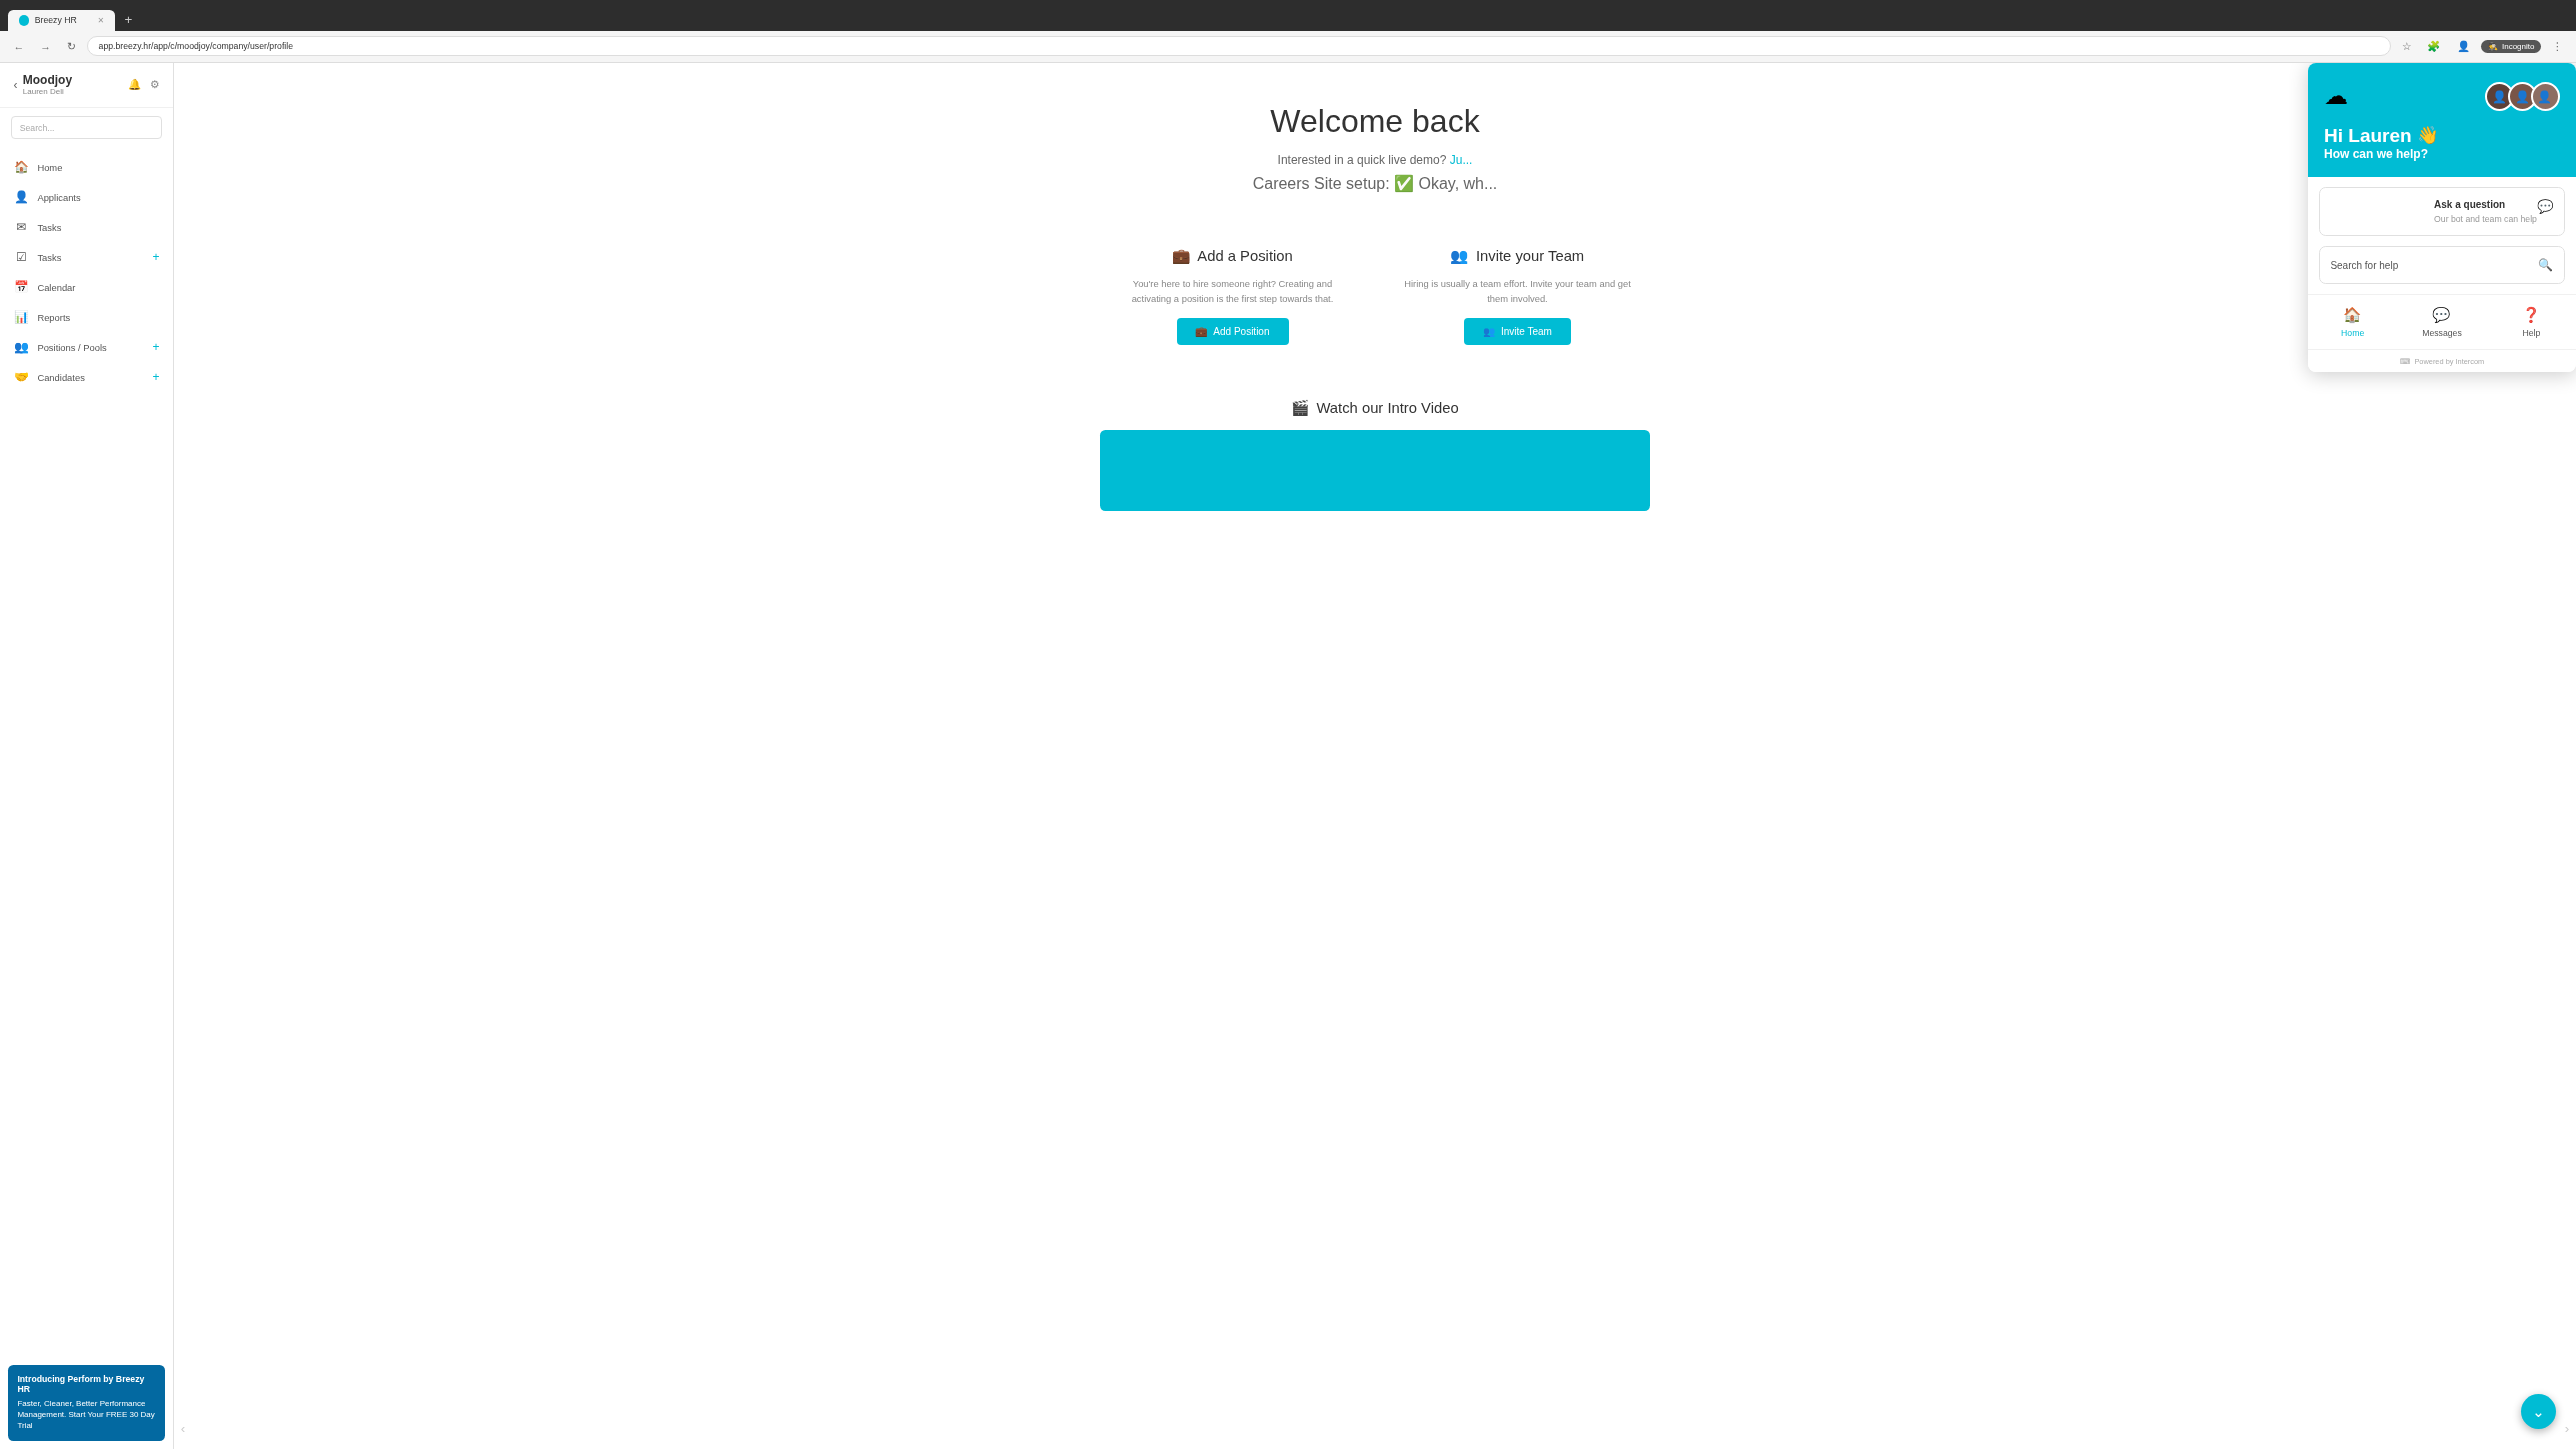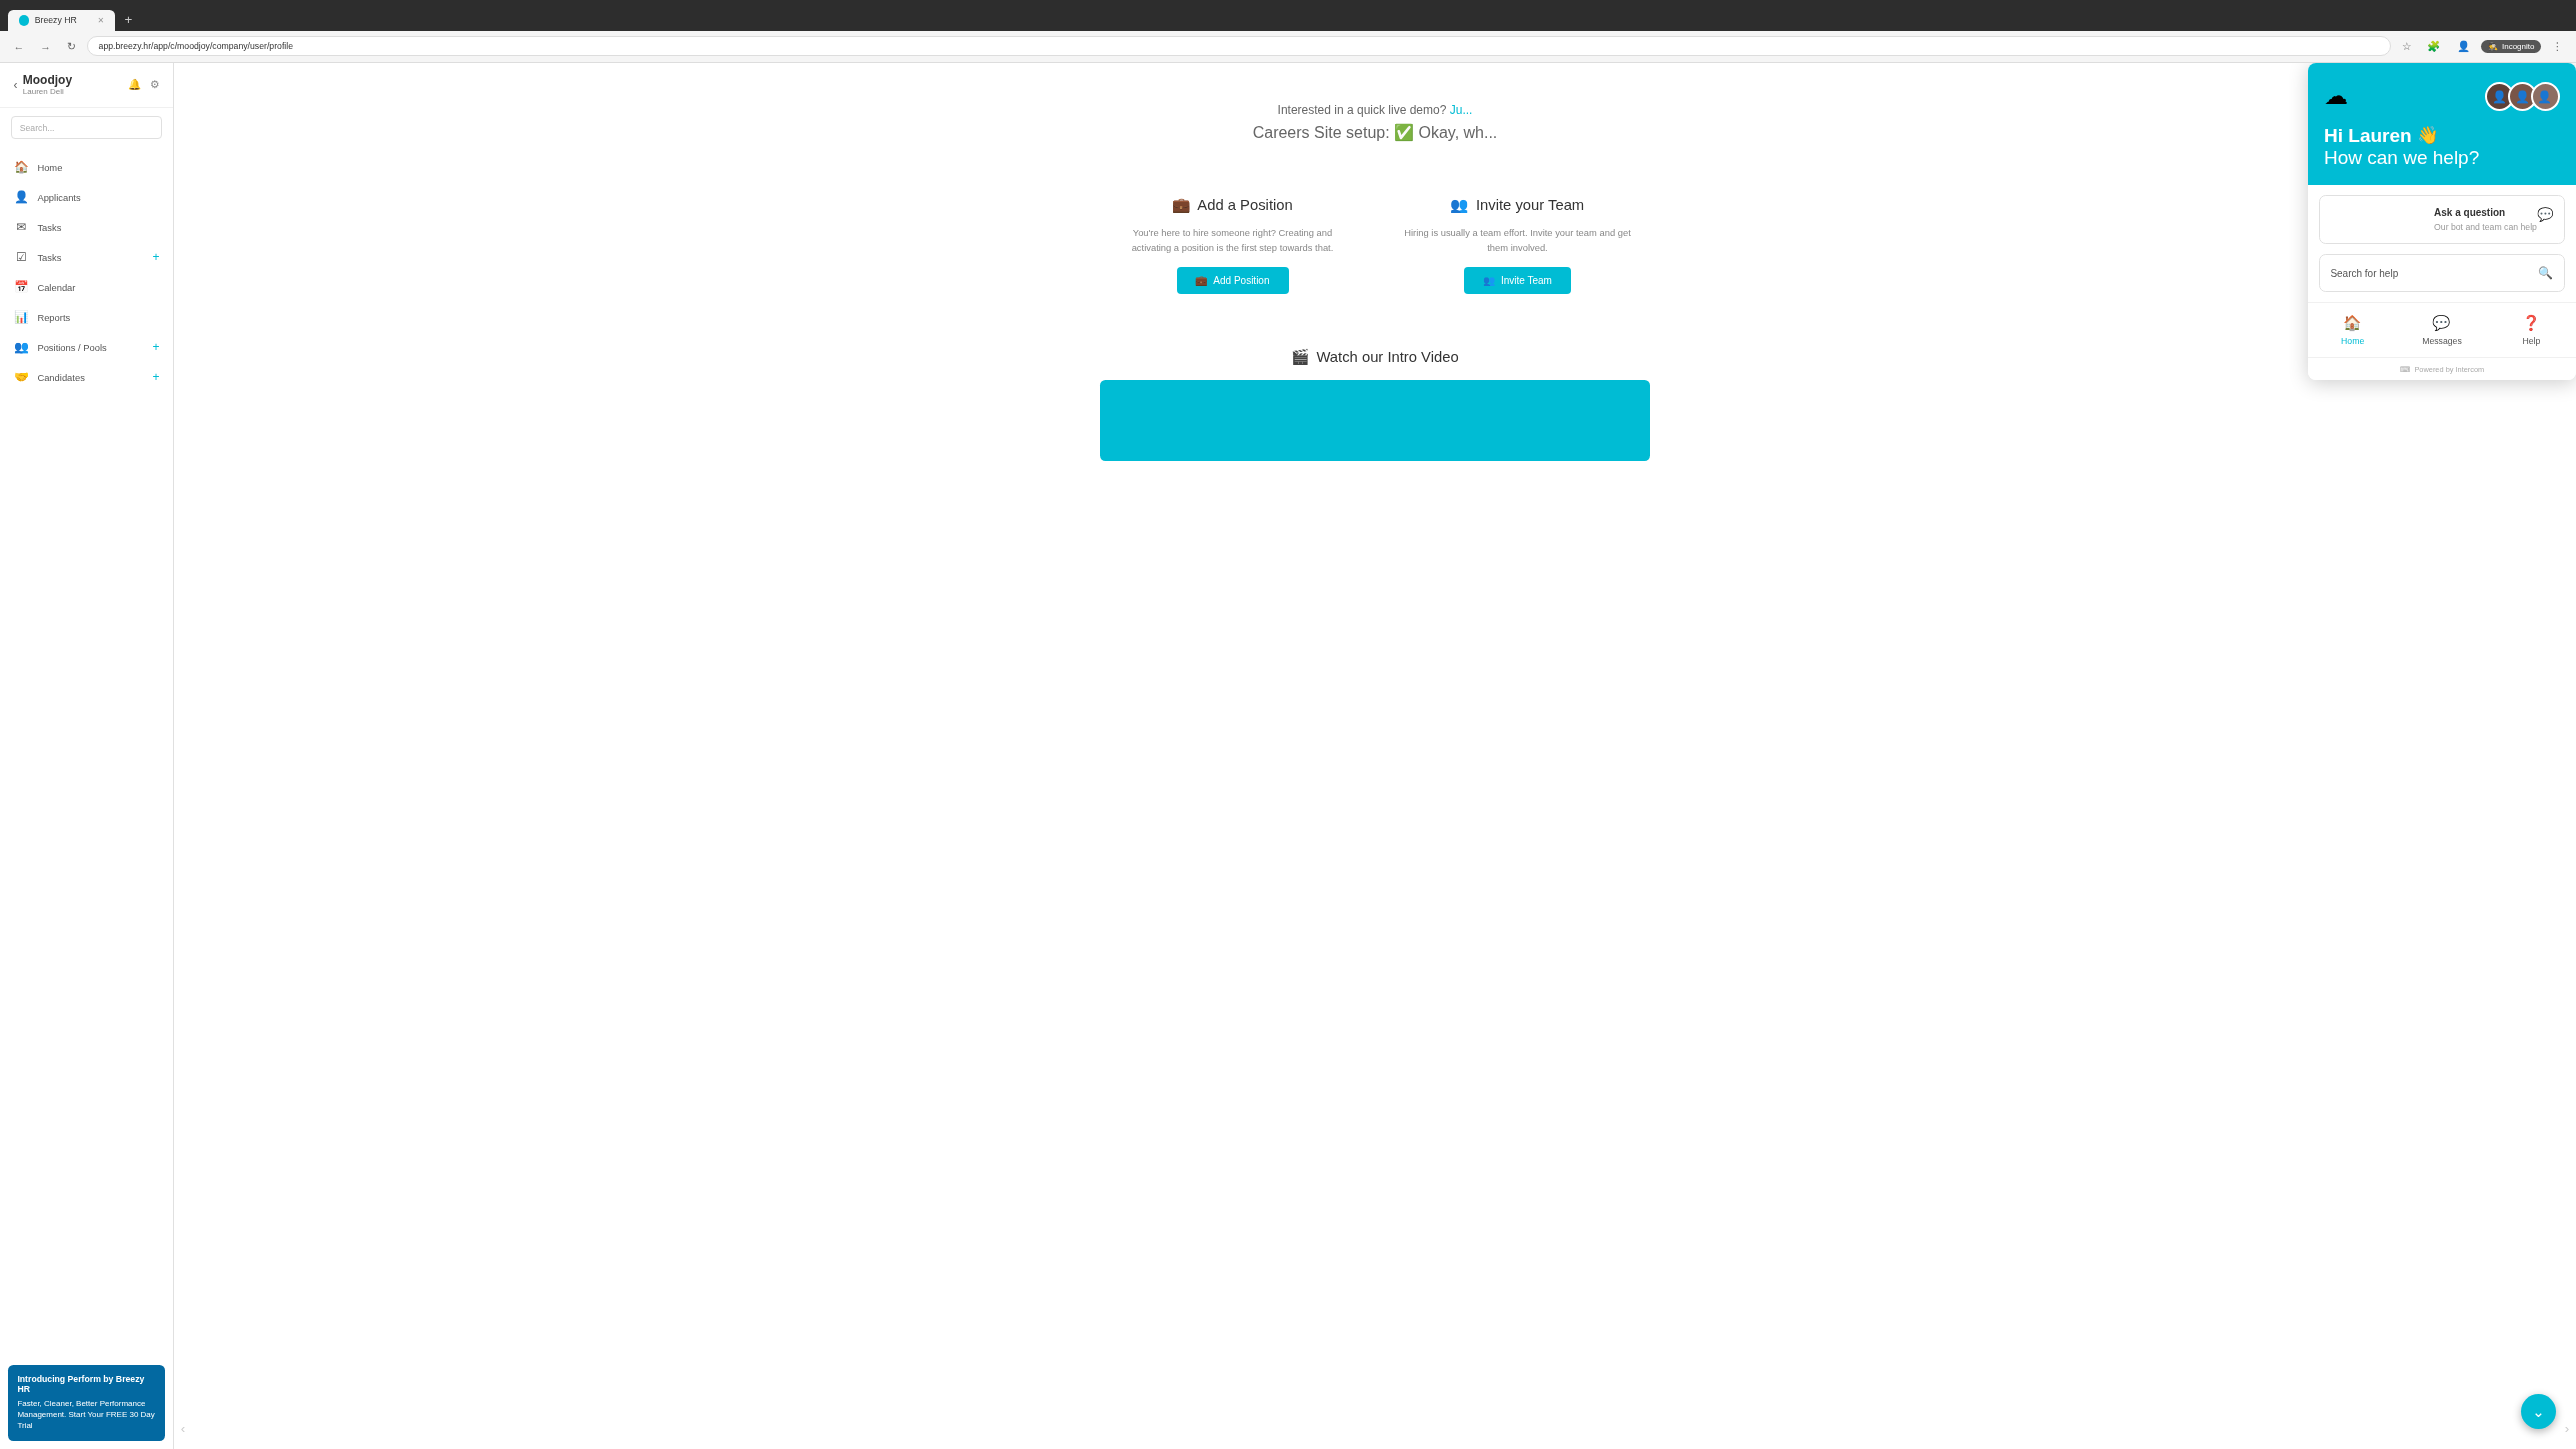--- a/index.html
+++ b/index.html
@@ -78,21 +78,21 @@
     .widget-header-top { display: flex; justify-content: space-between; align-items: flex-start; margin-bottom: 13.4px; }
     .widget-cloud { font-size: 24px; }
     .widget-avatars { display: flex; }
     .widget-avatar { width: 29.5px; height: 29.5px; border-radius: 50%; border: 2px solid white; margin-left: -6.7px; overflow: hidden; background: #888; display: flex; align-items: center; justify-content: center; font-size: 12px; }
     .widget-avatar:first-child { margin-left: 0; }
     .avatar-1 { background: #5d4037; }
     .avatar-2 { background: #795548; }
     .avatar-3 { background: #8d6e63; }
     .widget-greeting { color: white; }
     .widget-hi { font-size: 19px; font-weight: 700; display: flex; align-items: center; gap: 5.4px; }
-    .widget-help-text { font-size: 19px; font-weight: 400; }
+    .widget-help-text { font-size: 12px; font-weight: 700; }
     .wave-emoji { font-size: 17.4px; }
 
     .widget-body { background: white; }
     .ask-question-box { margin: 10.7px; border: 0.7px solid #e0e0e0; border-radius: 6.7px; padding: 10.7px; cursor: pointer; display: flex; justify-content: flex-end; align-items: flex-start; }
     .ask-title { font-size: 10px; font-weight: 600; color: #333; margin-bottom: 4px; }
     .ask-desc { font-size: 8.7px; color: #999; }
     .ask-icon { color: #00bcd4; font-size: 13.4px; }
 
     .search-help-box { margin: 0 10.7px 10.7px; border: 0.7px solid #e0e0e0; border-radius: 6.7px; padding: 10.7px; display: flex; justify-content: space-between; align-items: center; cursor: pointer; }
     .search-help-label { font-size: 10px; color: #555; }
@@ -201,20 +201,21 @@
     </nav>
 
     <div class="sidebar-promo">
       <div class="promo-title">Introducing Perform by Breezy HR</div>
       <div class="promo-desc">Faster, Cleaner, Better Performance Management. Start Your FREE 30 Day Trial</div>
     </div>
   </aside>
 
   <main class="main-content">
     <div class="main-inner">
+      <h1 class="welcome-title">Welcome back</h1>
 
       <p class="demo-text">
         <span>Interested in a quick live demo?</span>
         <a class="demo-link"> Ju...</a>
       </p>
       <p class="careers-text">
         <span>Careers Site setup:</span>
         <span class="check-icon"> ✅ </span>
         <span>Okay, wh...</span>
       </p>

